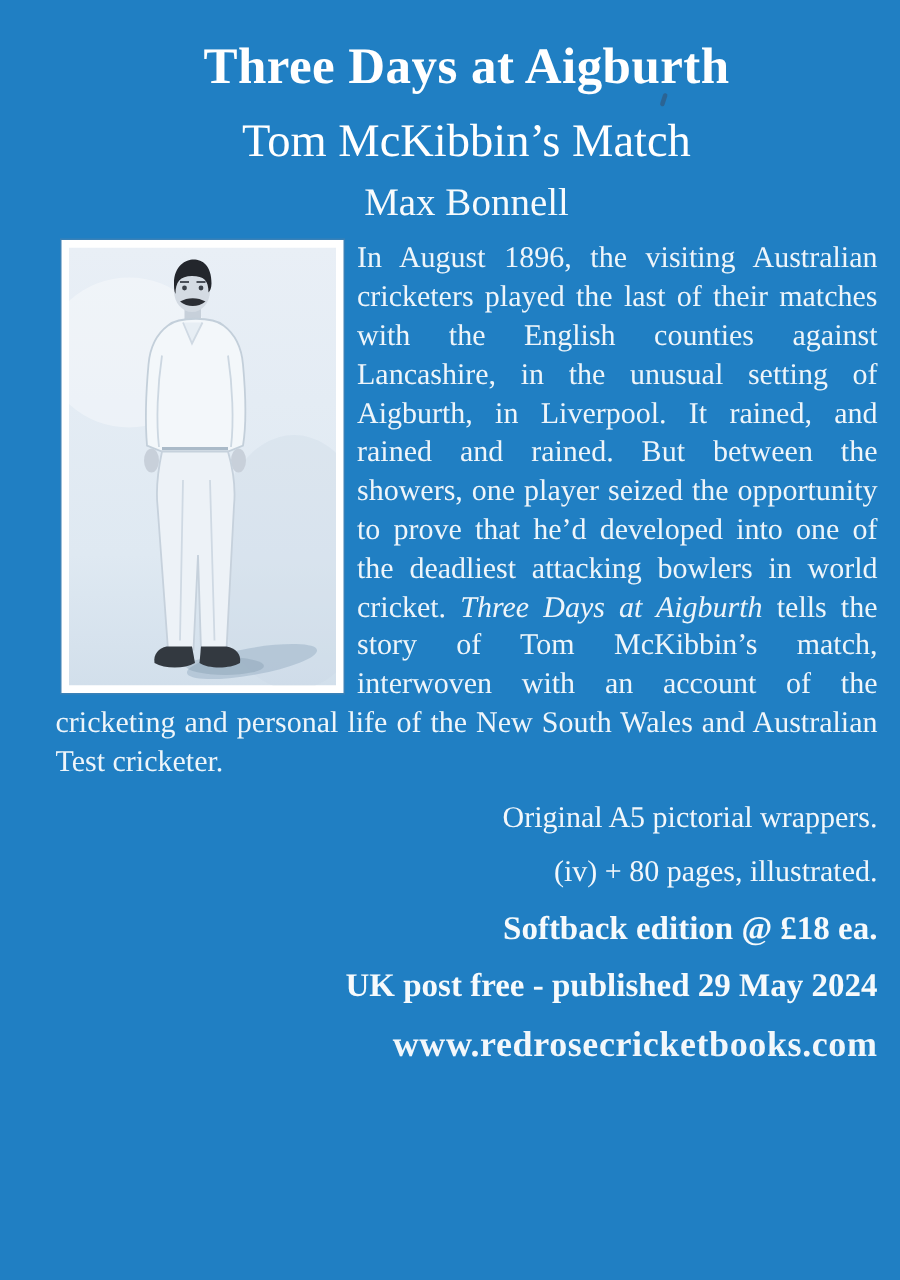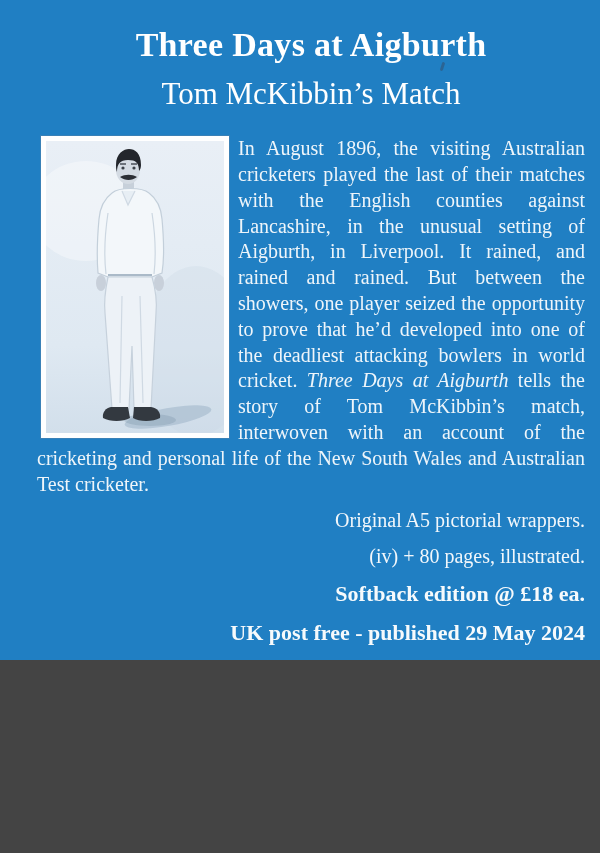--- a/index.html
+++ b/index.html
@@ -1,20 +1,20 @@
 <!DOCTYPE html>
 <html><head>
 <meta charset="utf-8">
 <style>
   html,body { margin:0; padding:0; }
   body { background:#444; }
   .page {
     position: relative;
     width: 600px;
-    height: 660px;
+    height: 853px;
     margin: 0 auto;
     background: #207fc3;
     overflow: hidden;
     font-family: "Liberation Serif", "DejaVu Serif", serif;
     color: #f2f7fb;
     box-sizing: border-box;
     padding: 0 15px 0 37px;
   }
   .page h1 {
     margin: 25px 0 0;
@@ -35,21 +35,21 @@
   }
   .page h3 {
     margin: 7px 0 0;
     text-align: center;
     font-size: 26px;
     font-weight: normal;
     color: #f7fafc;
     line-height: 1.2;
   }
   .body-block {
-    margin-top: 24px;
+    margin-top: 10px;
   }
   .photo-frame {
     float: left;
     width: 178px;
     height: 292px;
     background: #ffffff;
     padding: 5px;
     margin: 0 9px 2px 4px;
     box-shadow: 0 0 0 1px rgba(110,135,160,0.35);
   }
@@ -93,20 +93,21 @@
   .clear { clear: both; }
 </style>
 </head>
 <body>
 
 <div class="page">
 
   <h1>Three Days at Aigburth</h1>
   <span class="speck"></span>
   <h2>Tom McKibbin’s Match</h2>
+  <h3>Max Bonnell</h3>
 
   <div class="body-block">
     <div class="photo-frame">
       <svg width="178" height="292" viewBox="0 0 178 292" xmlns="http://www.w3.org/2000/svg">
         <defs>
           <linearGradient id="pbg" x1="0" y1="0" x2="0" y2="1">
             <stop offset="0" stop-color="#e9eff6"></stop>
             <stop offset="0.7" stop-color="#dfe9f2"></stop>
             <stop offset="1" stop-color="#d2dfeb"></stop>
           </linearGradient>

